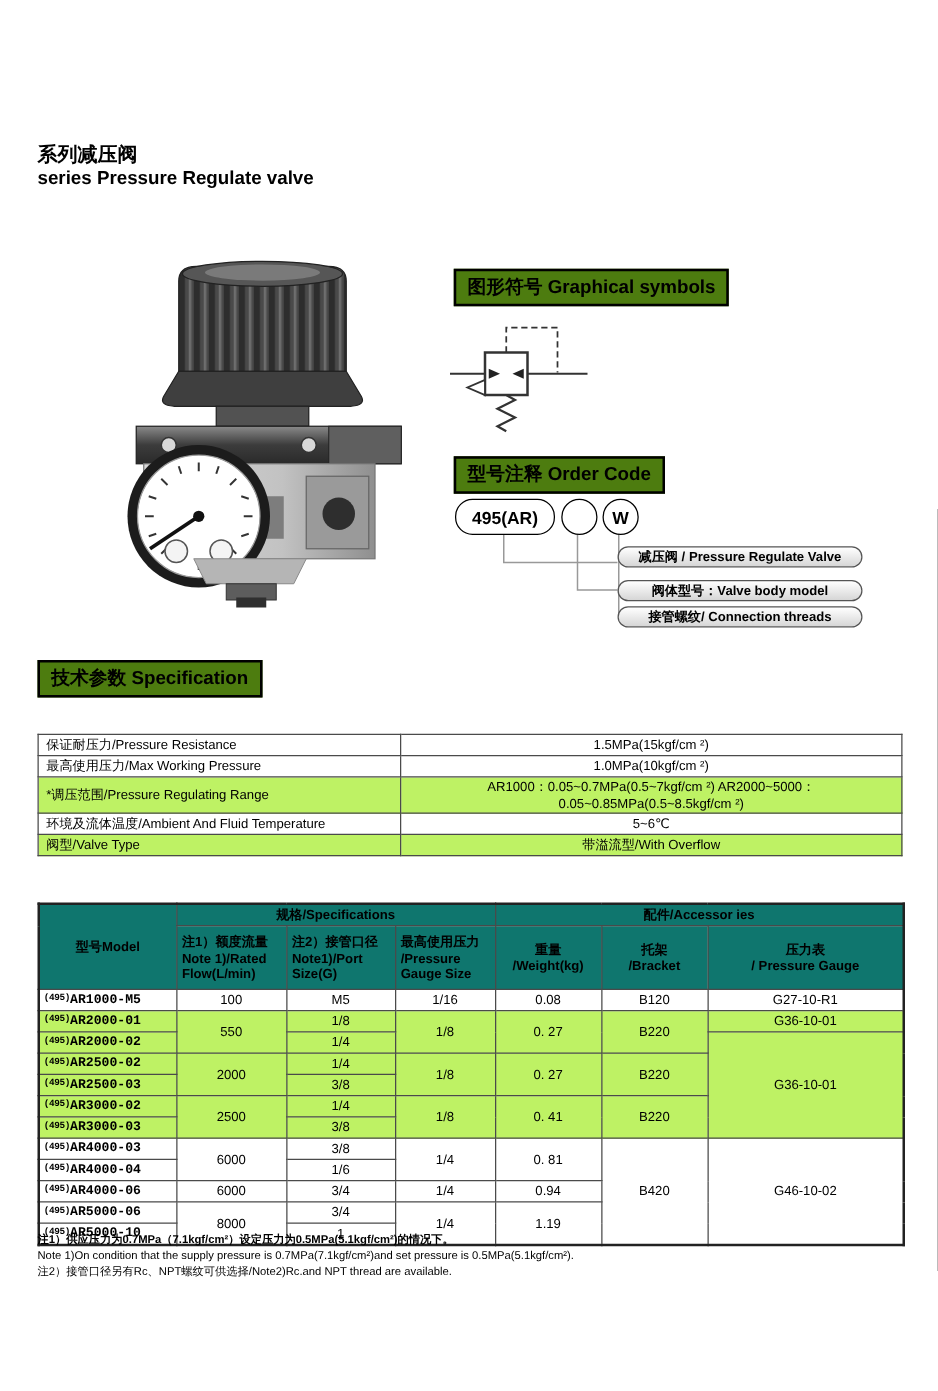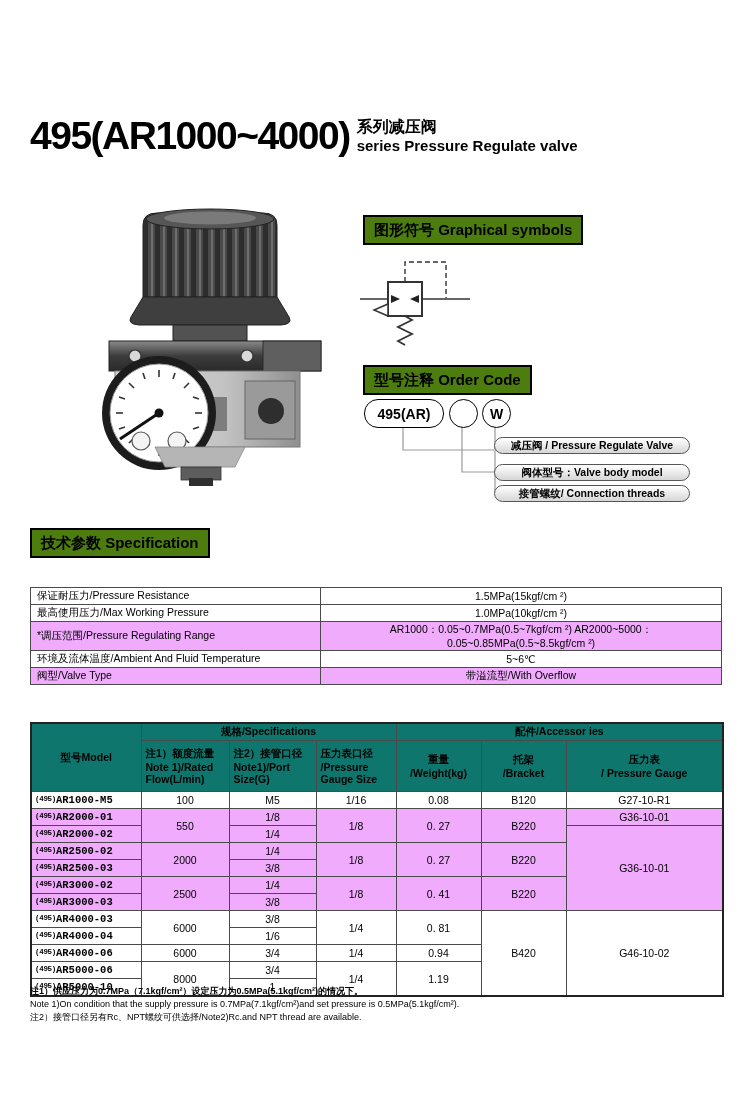--- a/index.html
+++ b/index.html
@@ -29,21 +29,21 @@
 
   svg{display:block;}
   .abs{position:absolute;}
 
   
   .spec-table{position:absolute;left:30px;top:587px;width:692px;border-collapse:collapse;
               table-layout:fixed;border:1.5px solid #333;}
   .spec-table td{border:1px solid #4a4a4a;font-size:10.5px;padding:1px 6px;height:13px;}
   .spec-table .lbl{text-align:left;}
   .spec-table .val{text-align:center;}
-  tr.g td{background:#f0abfc;}
+  tr.g td{background:#bef264;}
   .spec-note{position:absolute;left:32px;top:670px;font-size:9.5px;}
 
   
   .model-table{position:absolute;left:30px;top:722px;width:692px;border-collapse:collapse;
                table-layout:fixed;border:2px solid #222;}
   .model-table th,.model-table td{border:1px solid #4a4a4a;font-size:10.5px;}
   .model-table thead th{background:#0f766e;font-weight:bold;}
   .model-table .grp{height:17px;}
   .model-table .sub th{height:46px;vertical-align:middle;}
   .pre{white-space:pre-line;}
@@ -54,21 +54,20 @@
   .mpre{font-size:7.5px;vertical-align:2px;letter-spacing:-0.3px;}
 
   .footnotes{position:absolute;left:30px;top:985px;font-size:9px;line-height:1.45;white-space:nowrap;}
 </style>
 </head>
 <body>
 
 <div class="page">
 
   <div class="title">
-    <span class="title-main">495(AR1000~4000)</span>
     <span class="title-sub">
       <div class="cn">系列减压阀</div>
       <div class="en">series Pressure Regulate valve</div>
     </span>
   </div>
 
   <svg class="abs" style="left:95px;top:205px;" width="235" height="285" viewBox="0 0 235 285">
     <defs>
       <pattern id="ribs" width="12" height="8" patternUnits="userSpaceOnUse">
         <rect width="12" height="8" fill="#4a4a4a"></rect>
@@ -205,21 +204,21 @@
         <th colspan="3">规格/Specifications</th>
         <th colspan="3">配件/Accessor ies</th>
       </tr>
       <tr class="sub">
         <th class="pre thL">注1）额度流量
 Note 1)/Rated
 Flow(L/min)</th>
         <th class="pre thL">注2）接管口径
 Note1)/Port
 Size(G)</th>
-        <th class="pre thL">压力表口径
+        <th class="pre thL">最高使用压力
 /Pressure
 Gauge Size</th>
         <th class="pre thC">重量
 /Weight(kg)</th>
         <th class="pre thC">托架
 /Bracket</th>
         <th class="pre thC">压力表
 / Pressure Gauge</th>
       </tr>
     </thead>

